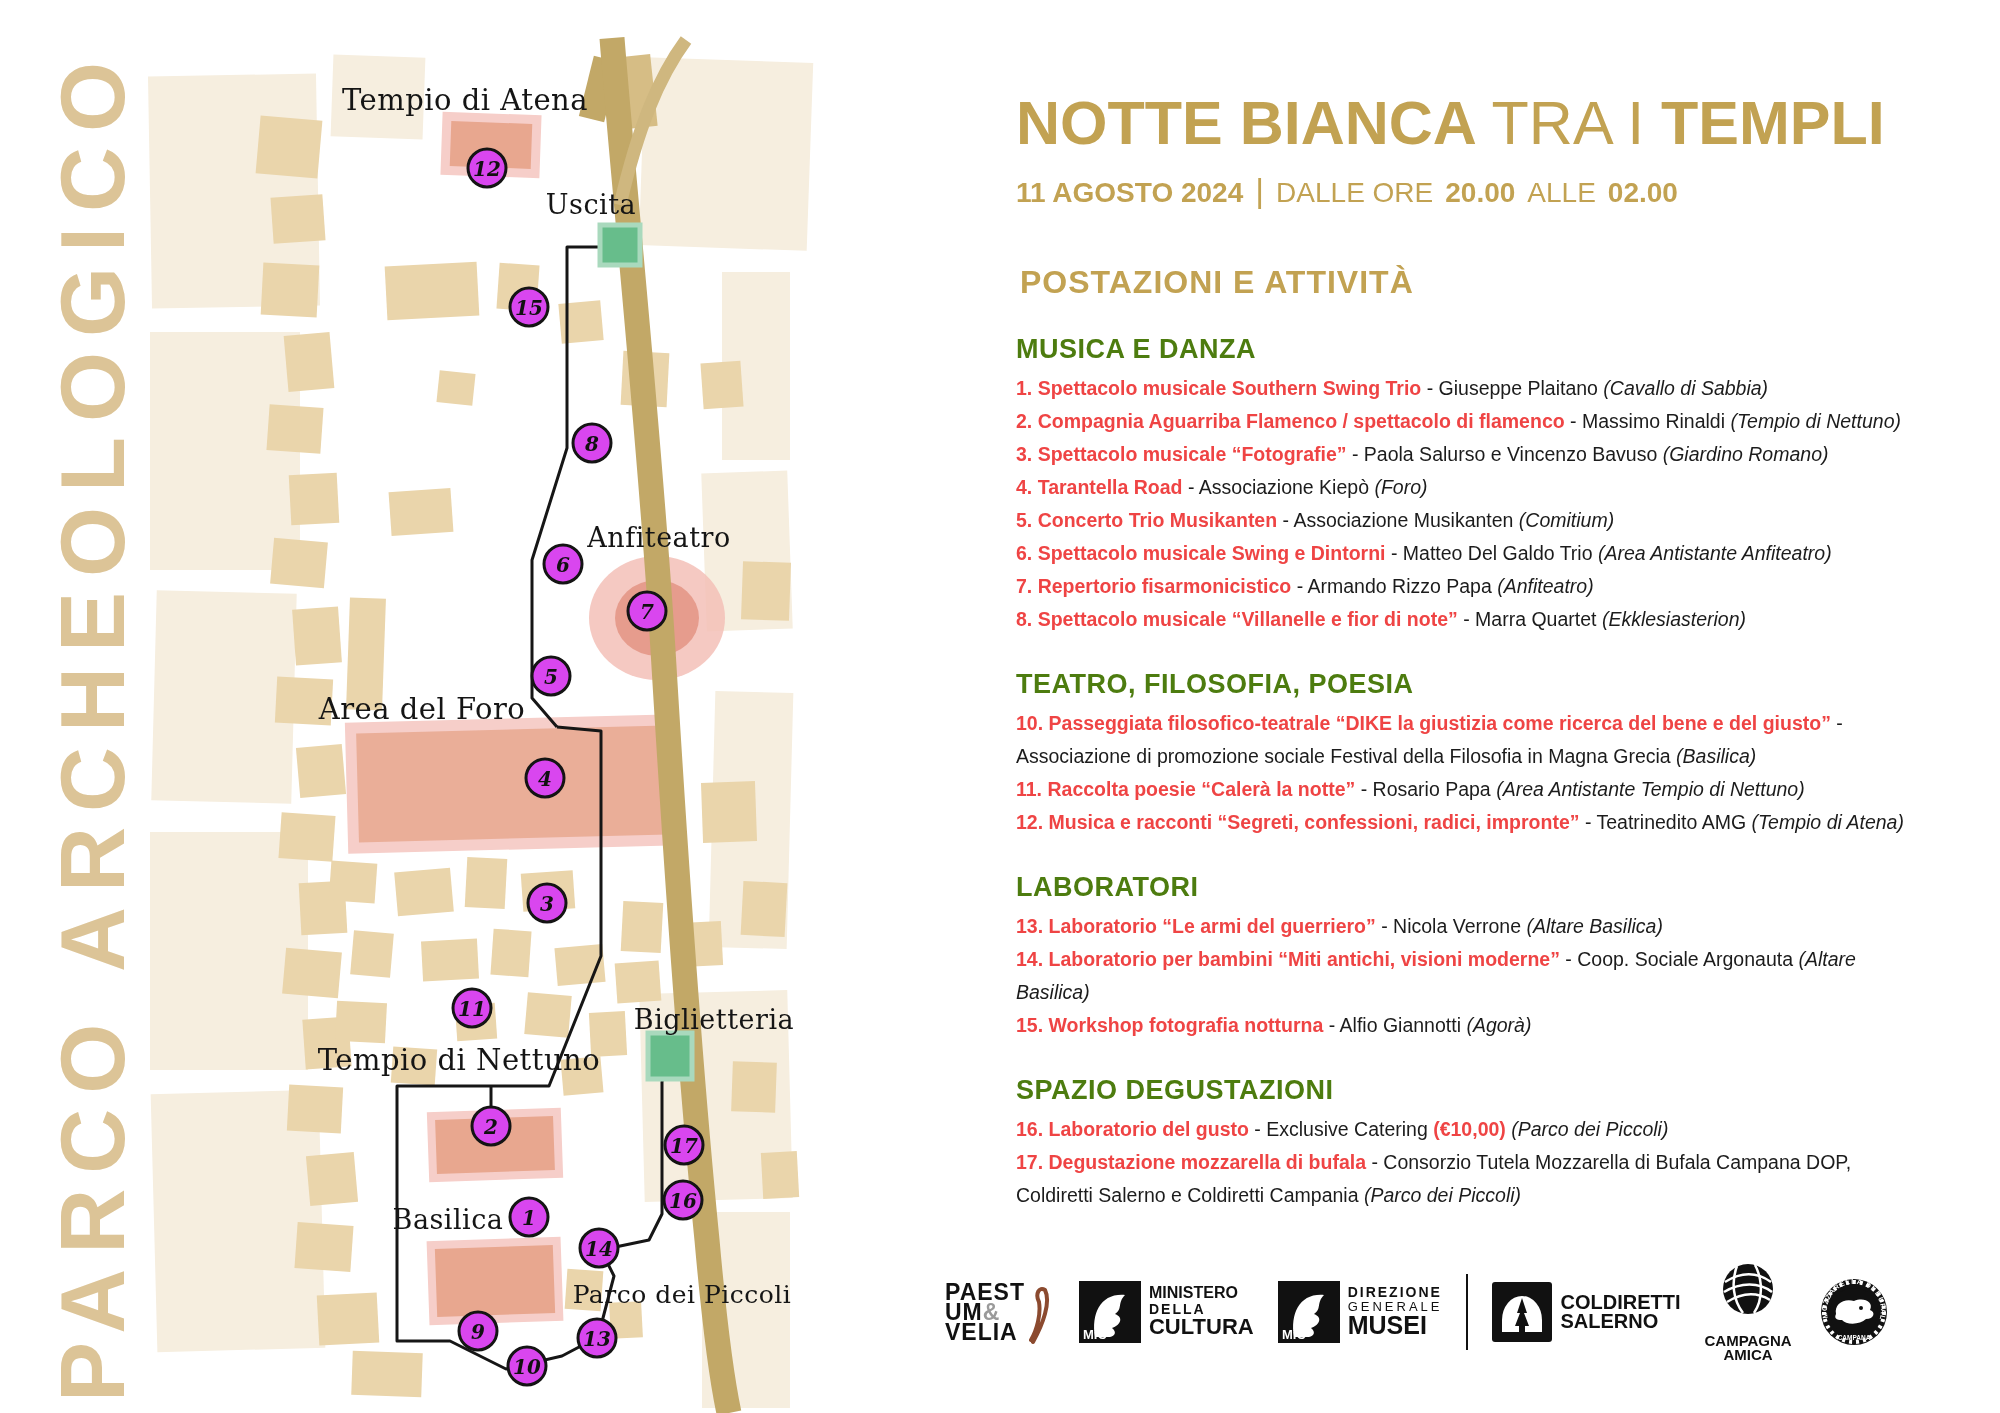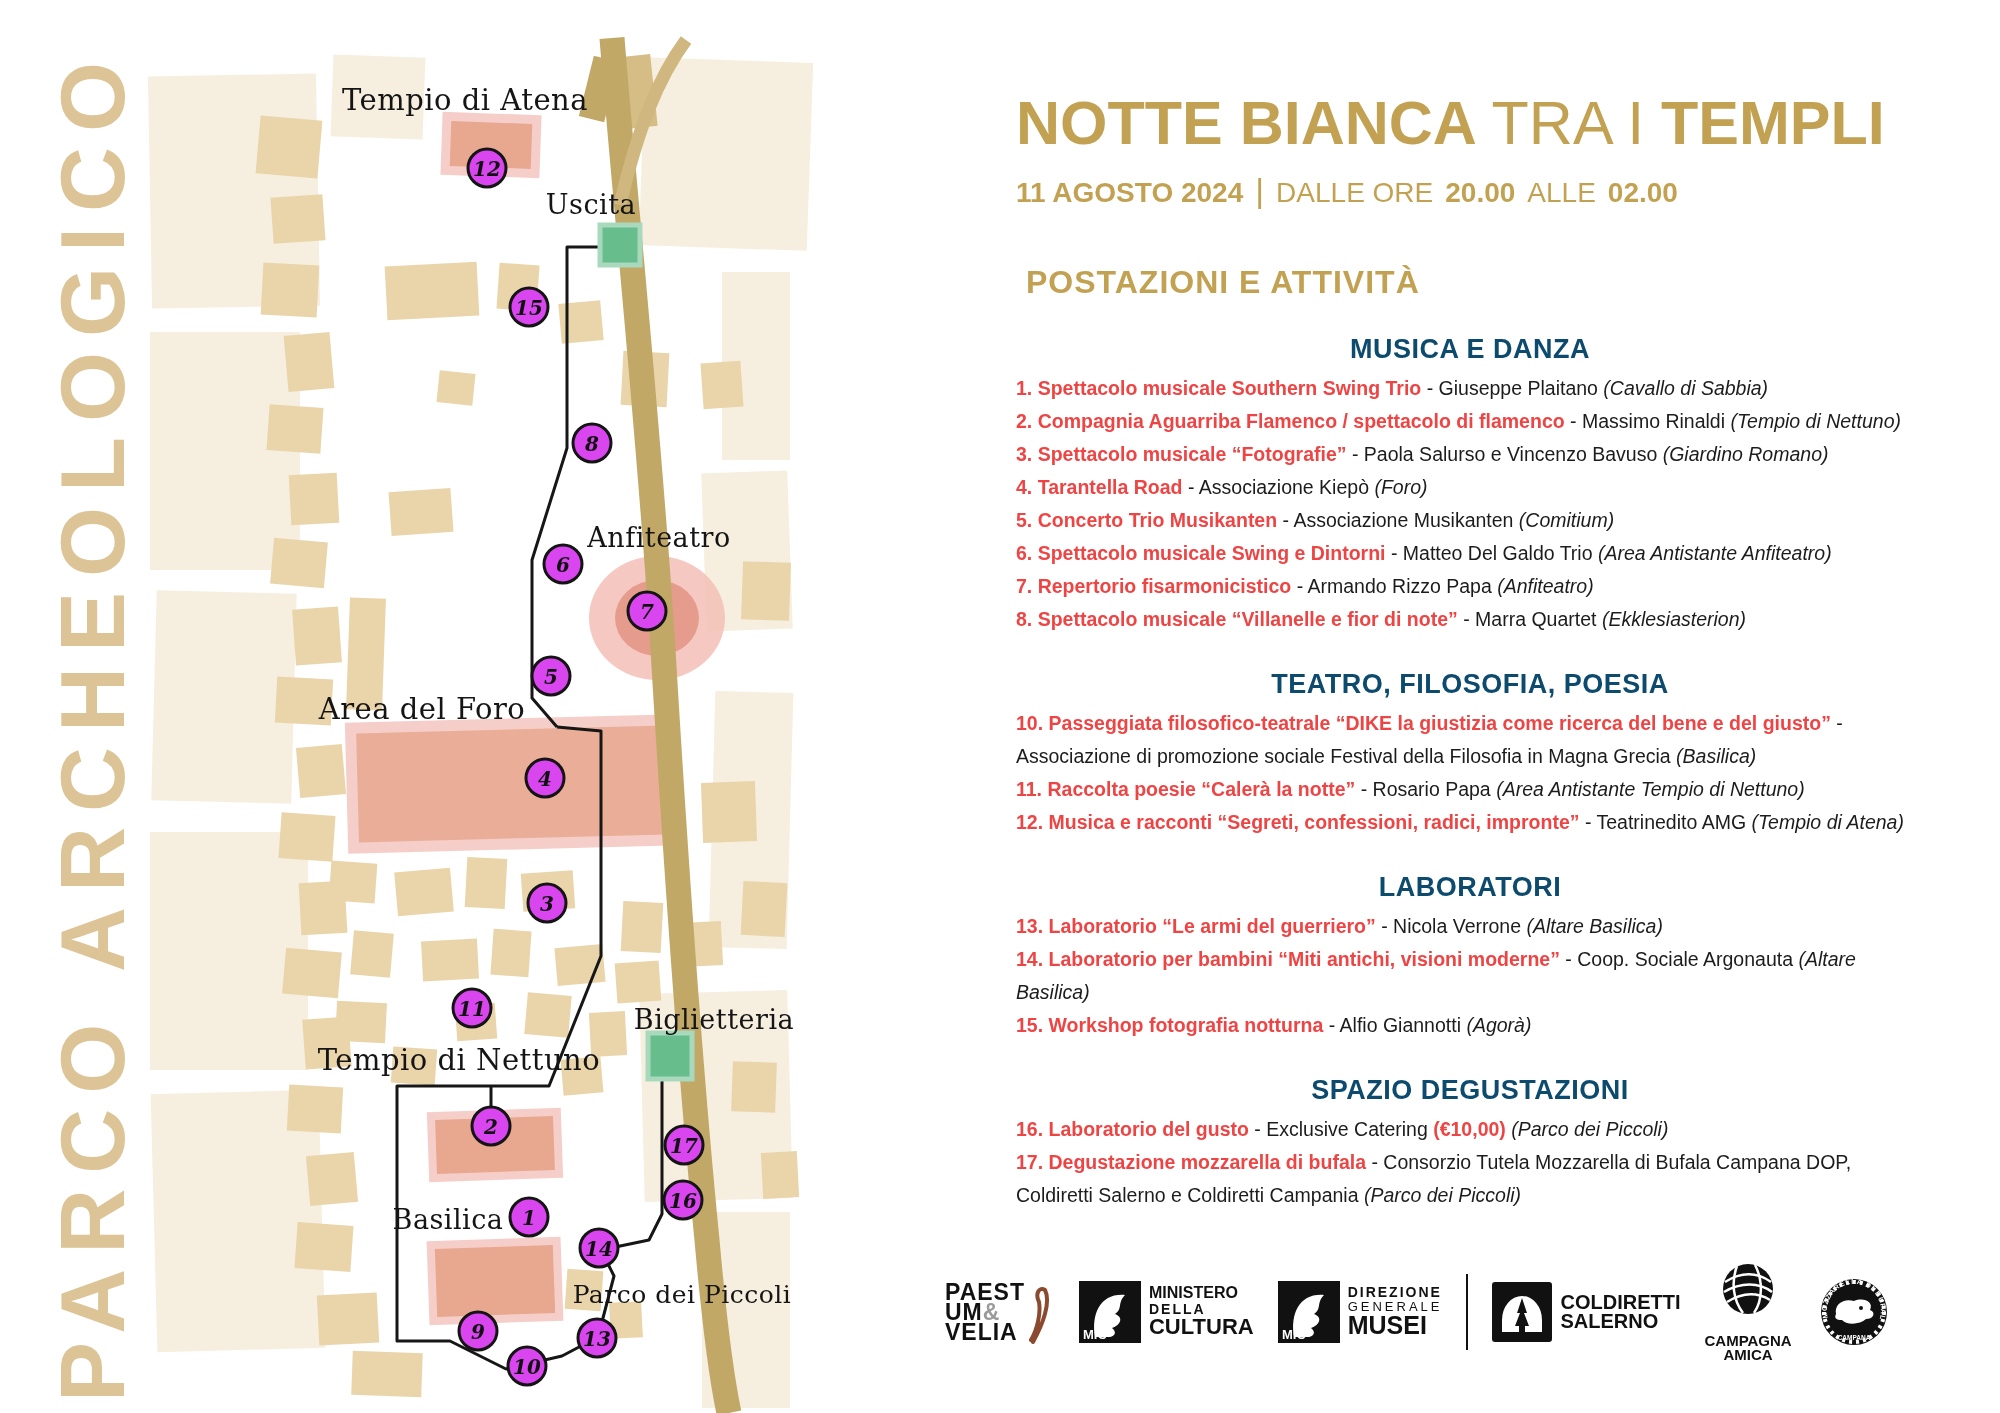--- a/index.html
+++ b/index.html
@@ -29,22 +29,22 @@
     font:italic 700 20px "DejaVu Serif",serif;color:#111;
   }
 
   
   .panel{position:absolute;left:1016px;top:92px;width:908px;color:#161616;}
   h1{margin:0;font-size:61px;line-height:1.04;color:#C2A252;font-weight:700;letter-spacing:0;}
   h1 .tl{font-weight:400;}
   .dateline{margin-top:18px;display:flex;align-items:center;gap:12px;color:#C2A252;font-size:28px;}
   .dateline .db{font-weight:700;}
   .dateline .dsep{font-weight:300;font-size:34px;transform:translateY(-2px);}
-  h2{margin:52px 10px 0;font-size:32px;color:#C2A252;font-weight:700;letter-spacing:1px;}
-  .sec-title{margin:33px 0 7px;font-size:27px;color:#0c4a6e;font-weight:700;letter-spacing:.5px;text-align:center;}
+  h2{margin:52px 4px 0;font-size:32px;color:#C2A252;font-weight:700;letter-spacing:1px;}
+  .sec-title{margin:33px 0 7px;font-size:27px;color:#4d7c0f;font-weight:700;letter-spacing:.5px;}
   .item{margin:0;font-size:19.5px;line-height:33px;color:#1c1c1c;}
   .seg-b{font-weight:700;color:#ef4444;}
   .seg-i{font-style:italic;}
 
   
   .logos{position:absolute;left:945px;top:1262px;height:100px;display:flex;align-items:center;gap:24px;}
   .logo{display:flex;align-items:center;gap:8px;}
   .paestum{position:relative;padding-right:30px;}
   .plines{font:700 23px "Liberation Sans",sans-serif;line-height:20px;letter-spacing:1px;color:#111;}
   .plines .amp{color:#9a9a9a;}

